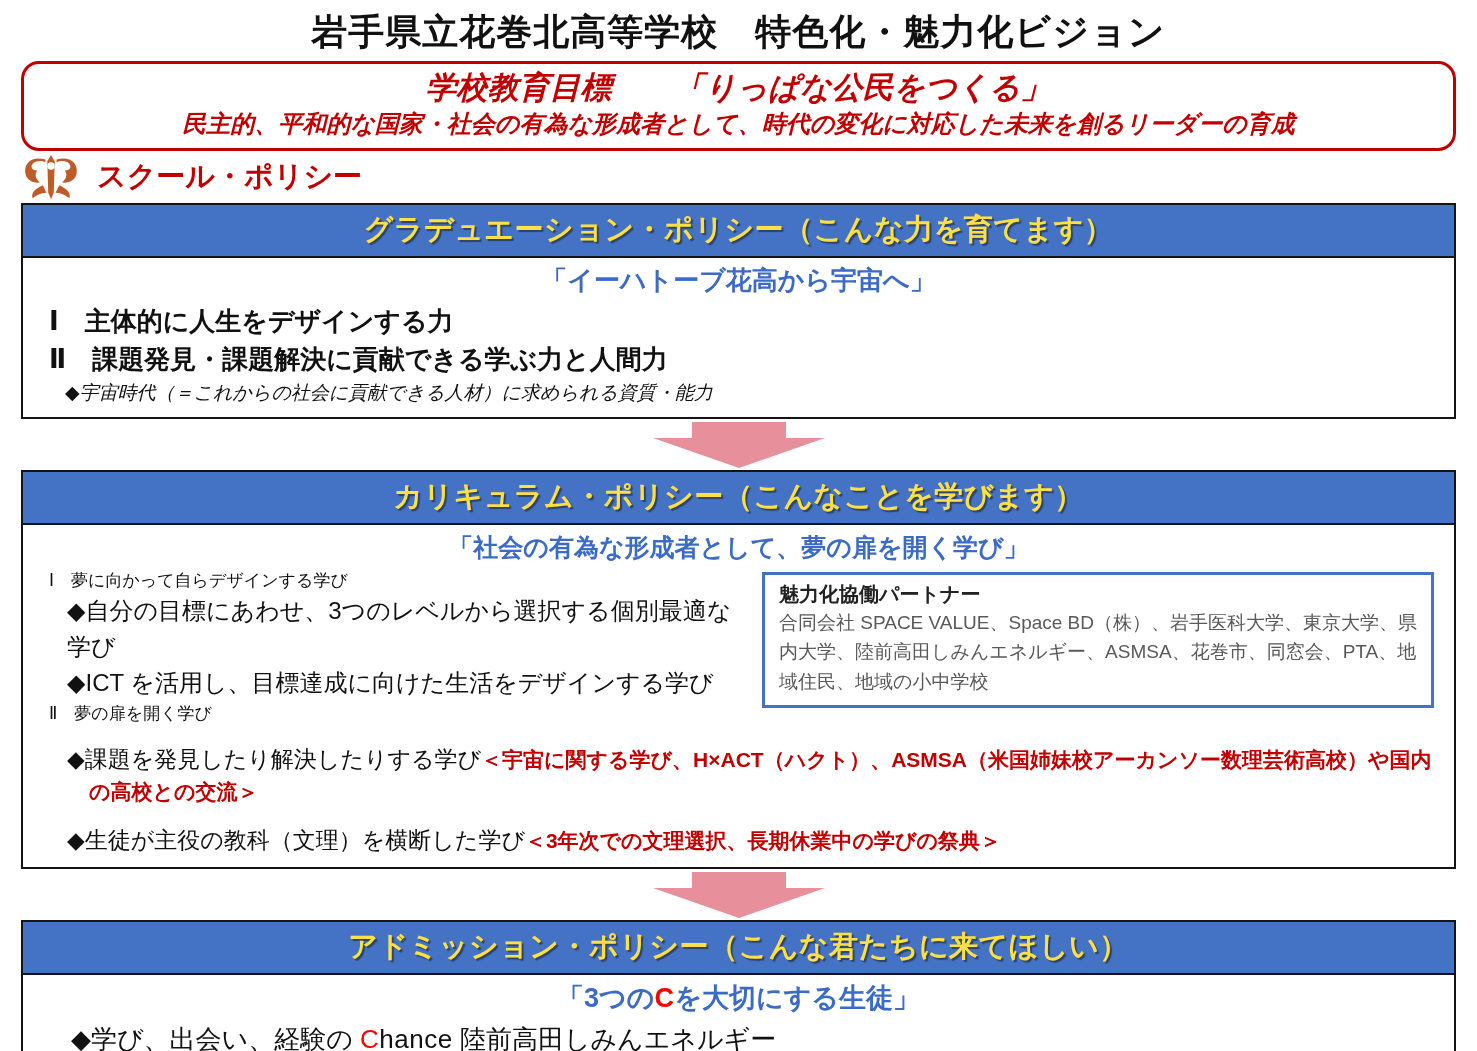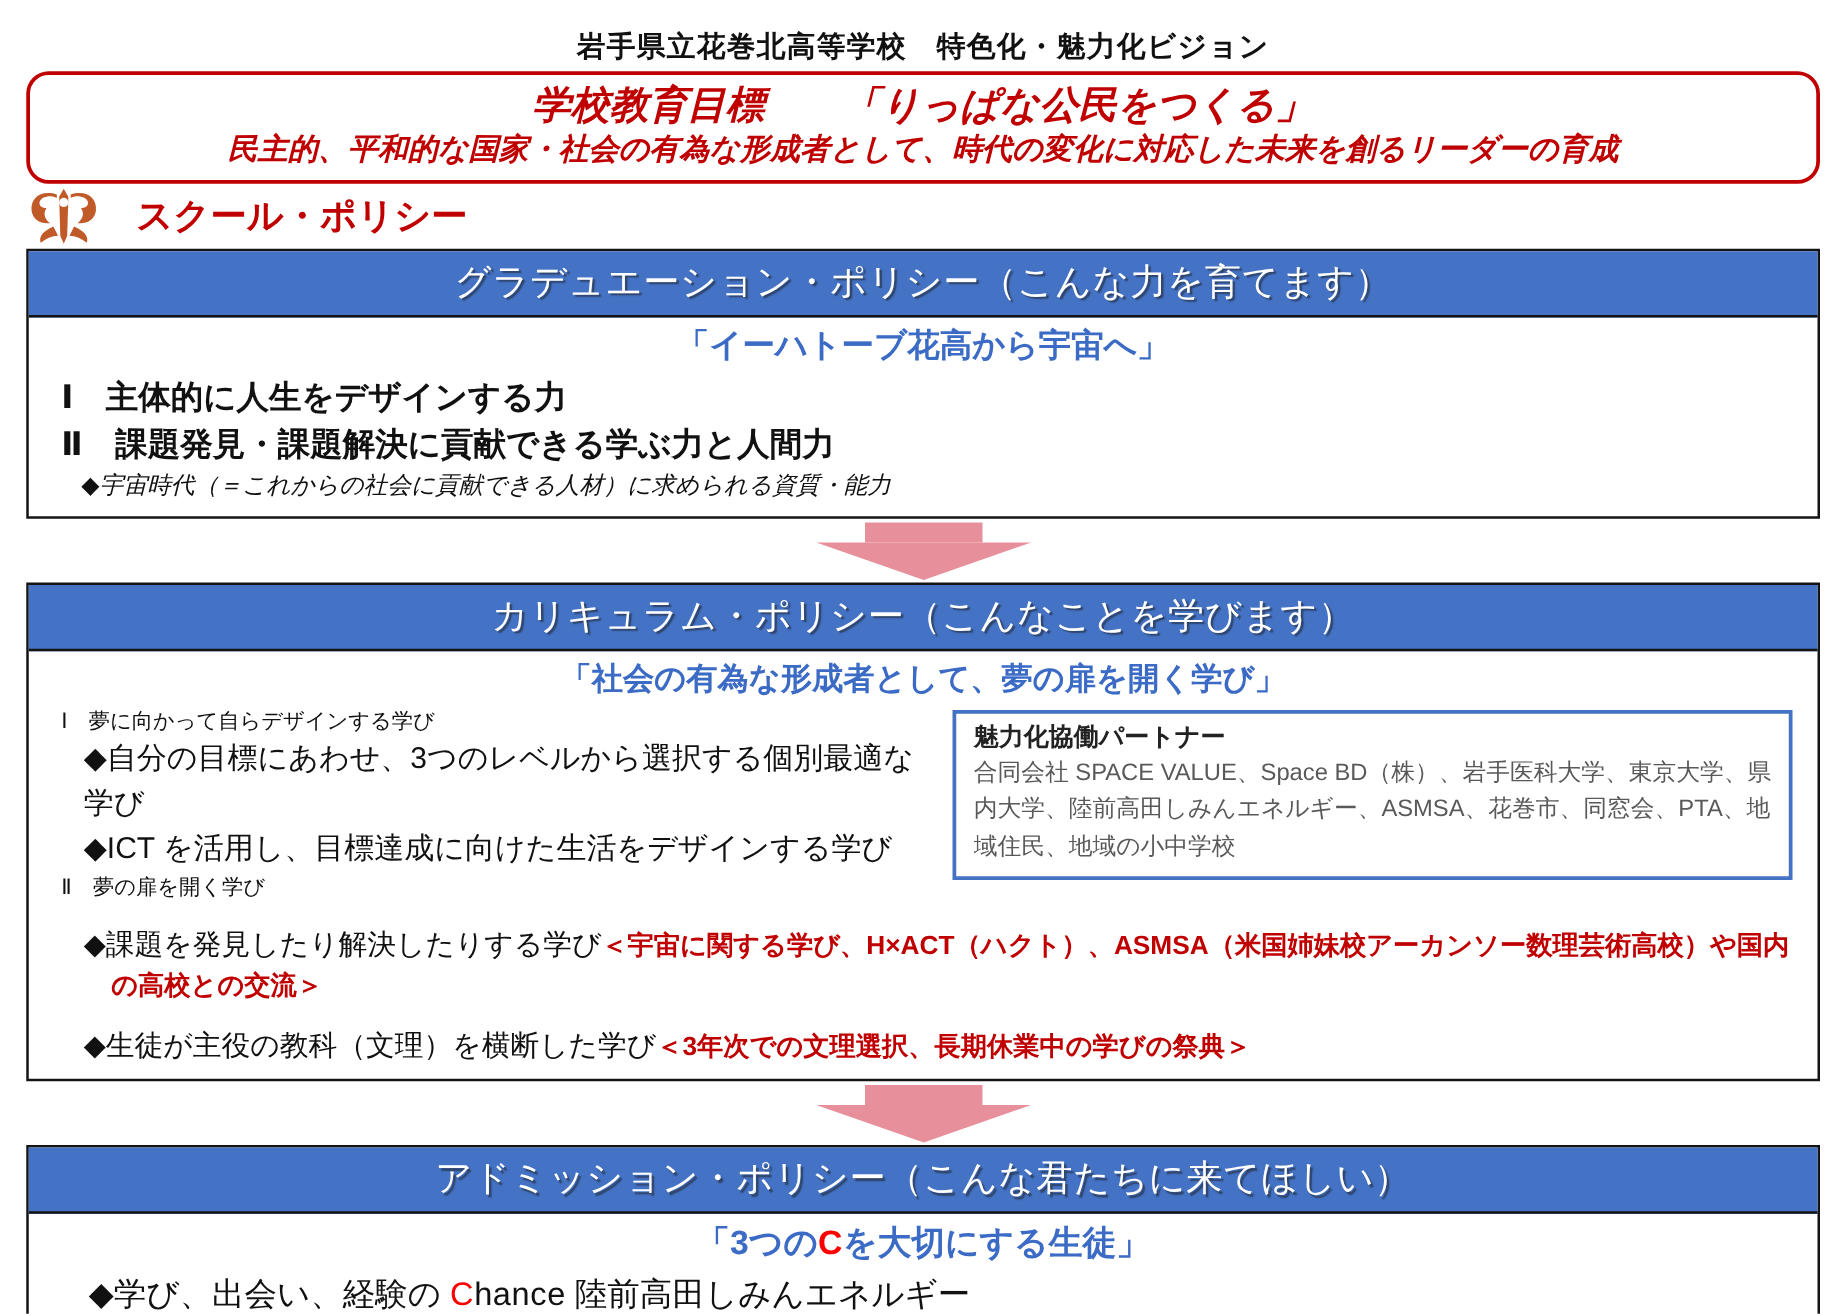--- a/index.html
+++ b/index.html
@@ -8,56 +8,56 @@
     width:1477px; height:1051px;
     font-family:"Liberation Sans","DejaVu Sans",sans-serif;
     color:#111;
     overflow:hidden;
   }
   .page { padding:6px 21px 0 21px; }
 
   
   .doc-title {
     text-align:center;
-    font-size:23px; font-weight:bold;
+    font-size:36px; font-weight:bold;
     letter-spacing:1px;
-    margin:16px 0 4px 0;
+    margin:2px 0 4px 0;
   }
 
   
   .goal-box {
     border:3px solid #C00000;
     border-radius:18px;
     text-align:center;
     padding:5px 10px 9px 10px;
   }
   .goal-heading {
     color:#C00000; font-weight:bold; font-style:italic;
     font-size:31px; line-height:1.25;
   }
   .goal-sub {
     color:#C00000; font-weight:bold; font-style:italic;
     font-size:24px; line-height:1.3;
   }
 
   
   .policy-row {
-    display:flex; align-items:center; gap:30px;
+    display:flex; align-items:center; gap:18px;
     padding:3px 0 3px 2px; height:52px;
   }
   .policy-label {
     color:#C00000; font-weight:bold; font-size:29px;
   }
 
   
   .section { border:2px solid #141414; background:#fff; }
   .bar {
     background:#4472C4;
     border-bottom:2px solid #141414;
-    color:#ffffff; font-weight:normal; font-size:29px;
+    color:#fde047; font-weight:bold; font-size:29px;
     text-align:center; padding:5px 0 6px 0;
     text-shadow:2px 2px 1px rgba(30,30,30,.55);
     letter-spacing:.5px;
   }
   .box-content { padding:6px 18px 10px 18px; }
 
   .motto {
     text-align:center; color:#3B6BC5; font-weight:bold;
     font-size:26px; line-height:1.3; margin-bottom:4px;
   }

